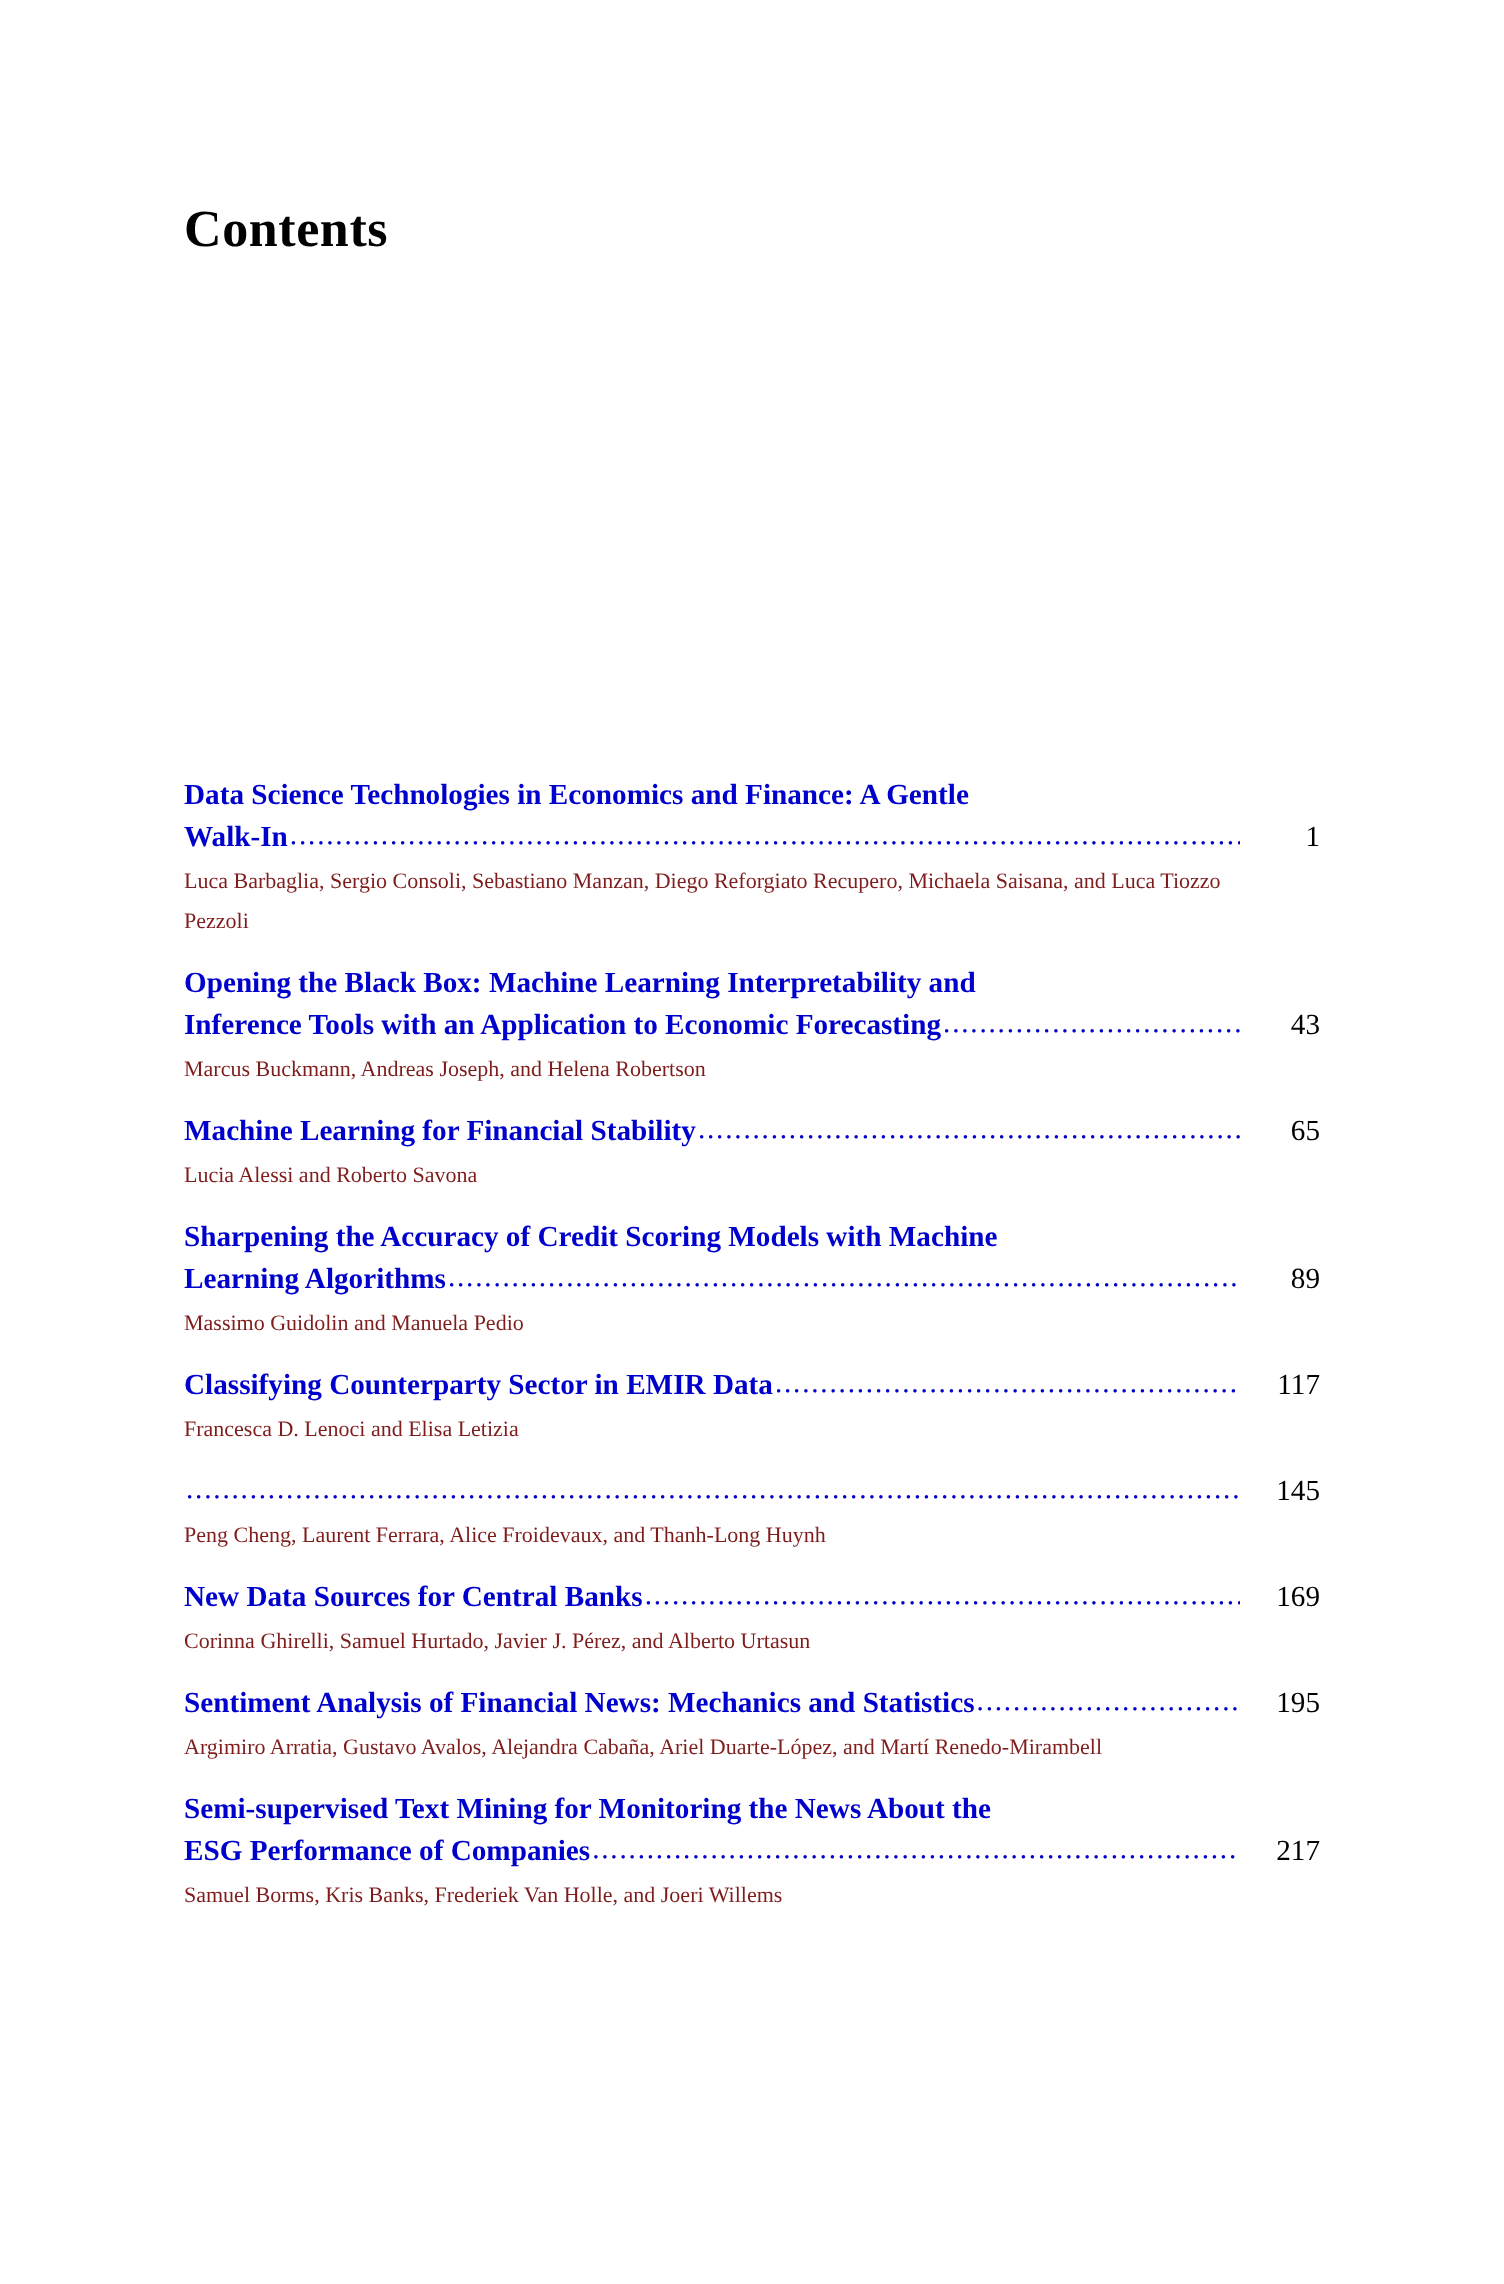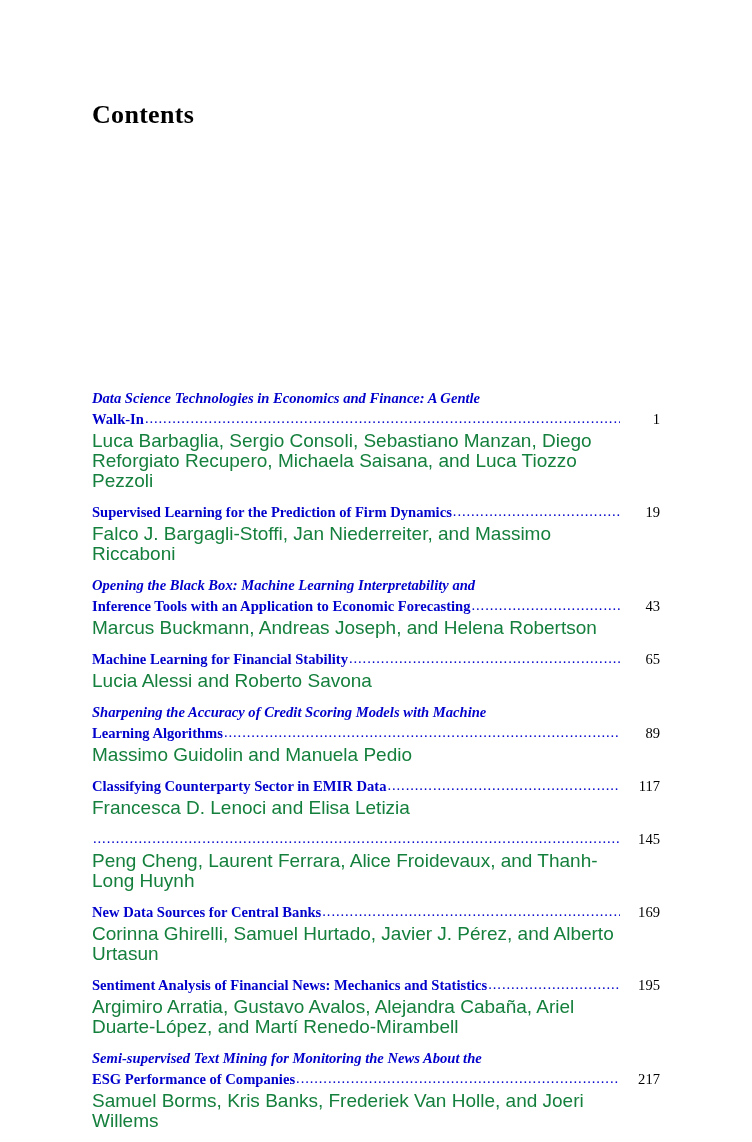--- a/index.html
+++ b/index.html
@@ -77,35 +77,34 @@
   .pg {
     flex: 0 0 38px;
     text-align: right;
     font-family: "Liberation Serif", serif;
     font-size: 14.6px;
     line-height: 21px;
     color: #000000;
     white-space: nowrap;
   }
   .authors {
-    font-family: Liberation Sans, sans-serif;
-    font-size: 19px;
+    font-family: Liberation Serif, serif;
+    font-size: 11px;
     line-height: 20px;
-    color: #15803d;
+    color: #7f1d1d;
     width: 524px;
     margin-top: 1px;
   }
   
   .ttl-first {
     font-family: "Liberation Serif", serif;
     font-weight: bold;
     font-size: 14.6px;
     line-height: 21px;
     color: #0000cc;
-    font-style: italic;
   }
   .folio {
     position: absolute;
     left: 0;
     top: 1047px;
     width: 568px;
     text-align: right;
     font-family: "Liberation Serif", serif;
     font-size: 13.5px;
     color: #000000;
@@ -124,28 +123,20 @@
       <div class="entry">
         <div class="ttl-first">Data Science Technologies in Economics and Finance: A Gentle</div>
         <div class="ttl-line">
           <span class="ttl-text">Walk-In</span>
           <span class="leader"></span>
           <span class="pg">1</span>
         </div>
         <div class="authors">Luca Barbaglia, Sergio Consoli, Sebastiano Manzan, Diego Reforgiato Recupero, Michaela Saisana, and Luca Tiozzo Pezzoli</div>
       </div>
 
-      <div class="entry">
-        <div class="ttl-line">
-          <span class="ttl-text">Supervised Learning for the Prediction of Firm Dynamics</span>
-          <span class="leader"></span>
-          <span class="pg">19</span>
-        </div>
-        <div class="authors">Falco J. Bargagli-Stoffi, Jan Niederreiter, and Massimo Riccaboni</div>
-      </div>
 
       <div class="entry">
         <div class="ttl-first">Opening the Black Box: Machine Learning Interpretability and</div>
         <div class="ttl-line">
           <span class="ttl-text">Inference Tools with an Application to Economic Forecasting</span>
           <span class="leader"></span>
           <span class="pg">43</span>
         </div>
         <div class="authors">Marcus Buckmann, Andreas Joseph, and Helena Robertson</div>
       </div>

